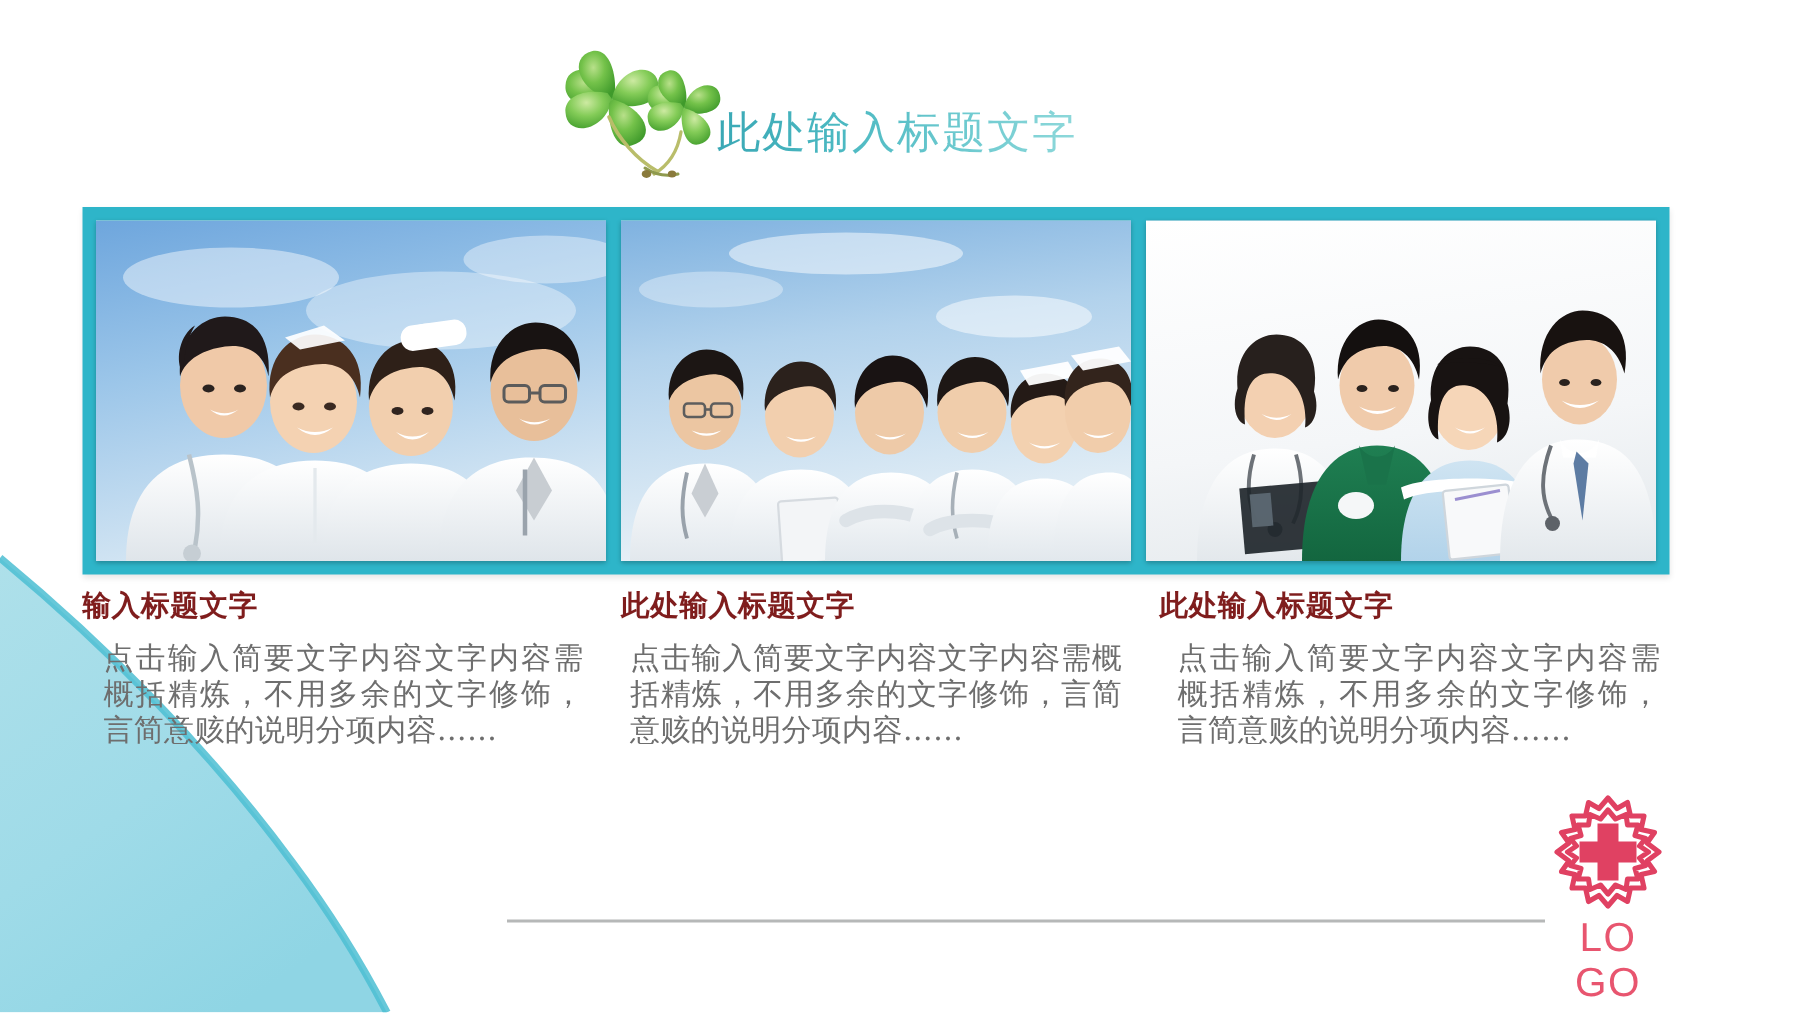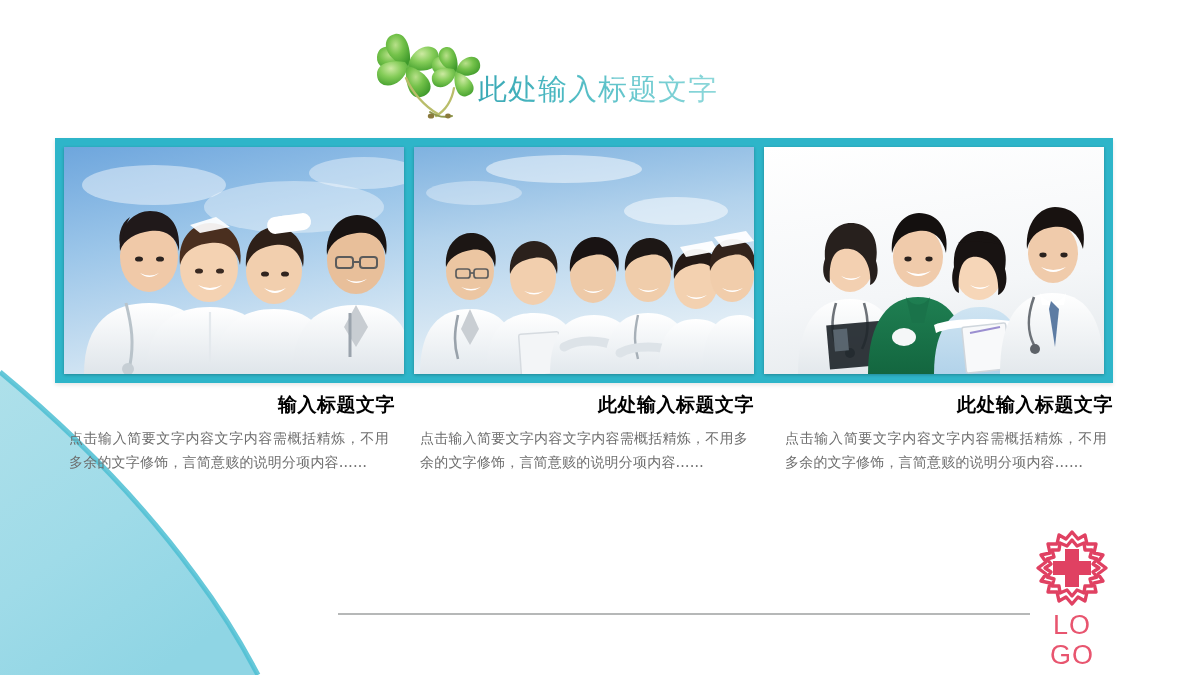--- a/index.html
+++ b/index.html
@@ -103,30 +103,30 @@
     display: flex;
     justify-content: space-between;
   }
   .col {
     width: 340px;
     position: relative;
   }
   .col-title {
     font-size: 19px;
     font-weight: bold;
-    color: #000000;
-    text-align: right;
+    color: #7f1d1d;
+    text-align: left;
     letter-spacing: 0.5px;
     line-height: 26px;
     margin: 0 0 8px 0;
     white-space: nowrap;
   }
   .col-body {
     font-family: "DejaVu Serif", "Liberation Serif", serif;
-    font-size: 14px;
+    font-size: 20px;
     line-height: 24px;
     color: #6e6e6e;
     text-align: justify;
     margin: 0;
     padding: 0 6px 0 6px;
     letter-spacing: 0.2px;
   }
   .col:nth-child(1) .col-body { padding-left: 14px; }
   .col:nth-child(3) .col-body { padding-left: 12px; }
 

